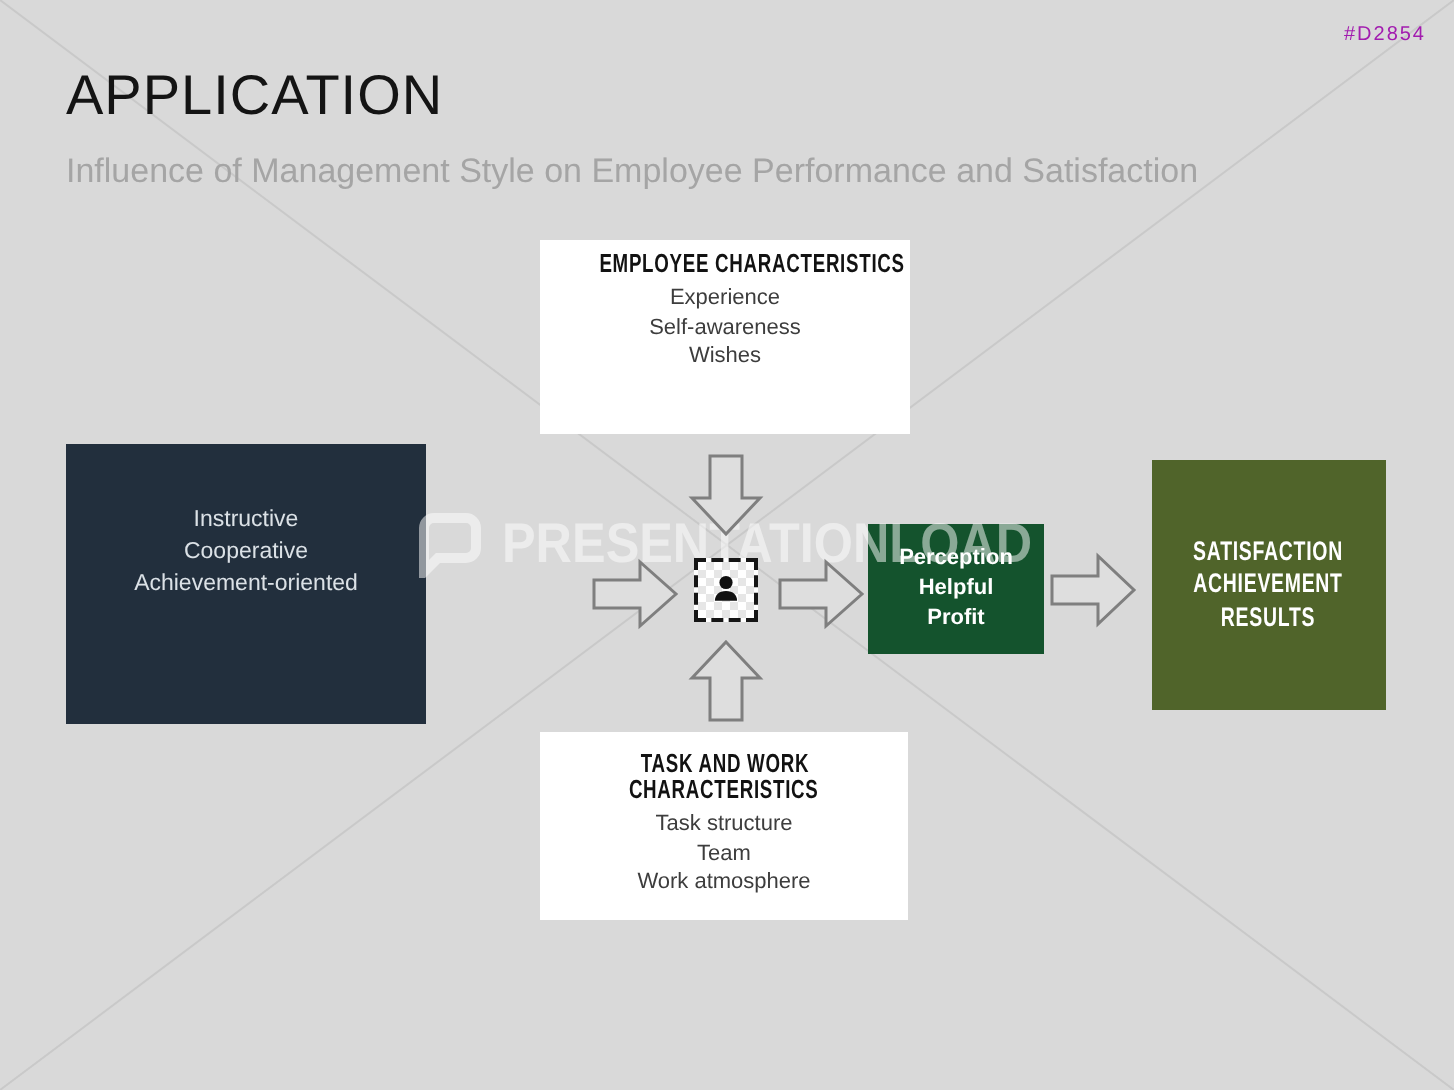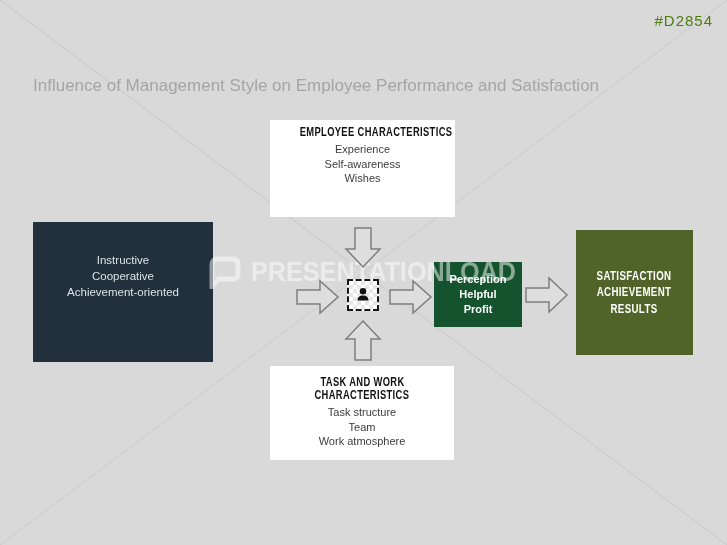--- a/index.html
+++ b/index.html
@@ -6,21 +6,21 @@
   .slide{
     position:relative;
     width:727px;height:545px;
     background:#d9d9d9;
     overflow:hidden;
     font-family:"Liberation Sans", sans-serif;
   }
   .diag-lines{position:absolute;left:0;top:0;z-index:0;}
   .code{
     position:absolute;top:12px;right:14px;
-    font-size:15px;color:#4d7c0f;z-index:1;letter-spacing:1px;
+    font-size:10px;color:#a21caf;z-index:1;letter-spacing:1px;
   }
   .title{
     position:absolute;left:33px;top:32px;margin:0;
     font-size:28px;font-weight:500;color:#141414;letter-spacing:.5px;z-index:1;
   }
   .subtitle{
     position:absolute;left:33px;top:76px;margin:0;
     font-size:17px;font-weight:400;color:#a5a5a5;z-index:1;
   }
   .box{position:absolute;z-index:1;box-sizing:border-box;text-align:center;}
@@ -81,20 +81,21 @@
 <body>
 
 <div class="slide">
 
   <svg class="diag-lines" width="727" height="545">
     <line x1="0" y1="0" x2="727" y2="545" stroke="#c9c9c9" stroke-width="1"></line>
     <line x1="0" y1="545" x2="727" y2="0" stroke="#c9c9c9" stroke-width="1"></line>
   </svg>
 
   <span class="code">#D2854</span>
+  <h1 class="title">APPLICATION</h1>
   <p class="subtitle">Influence of Management Style on Employee Performance and Satisfaction</p>
 
   <div class="box box-white box-employee">
     <div class="hd"><span class="cond">EMPLOYEE CHARACTERISTICS</span></div>
     <div class="items">
       <div>Experience</div>
       <div>Self-awareness</div>
       <div>Wishes</div>
     </div>
   </div>

